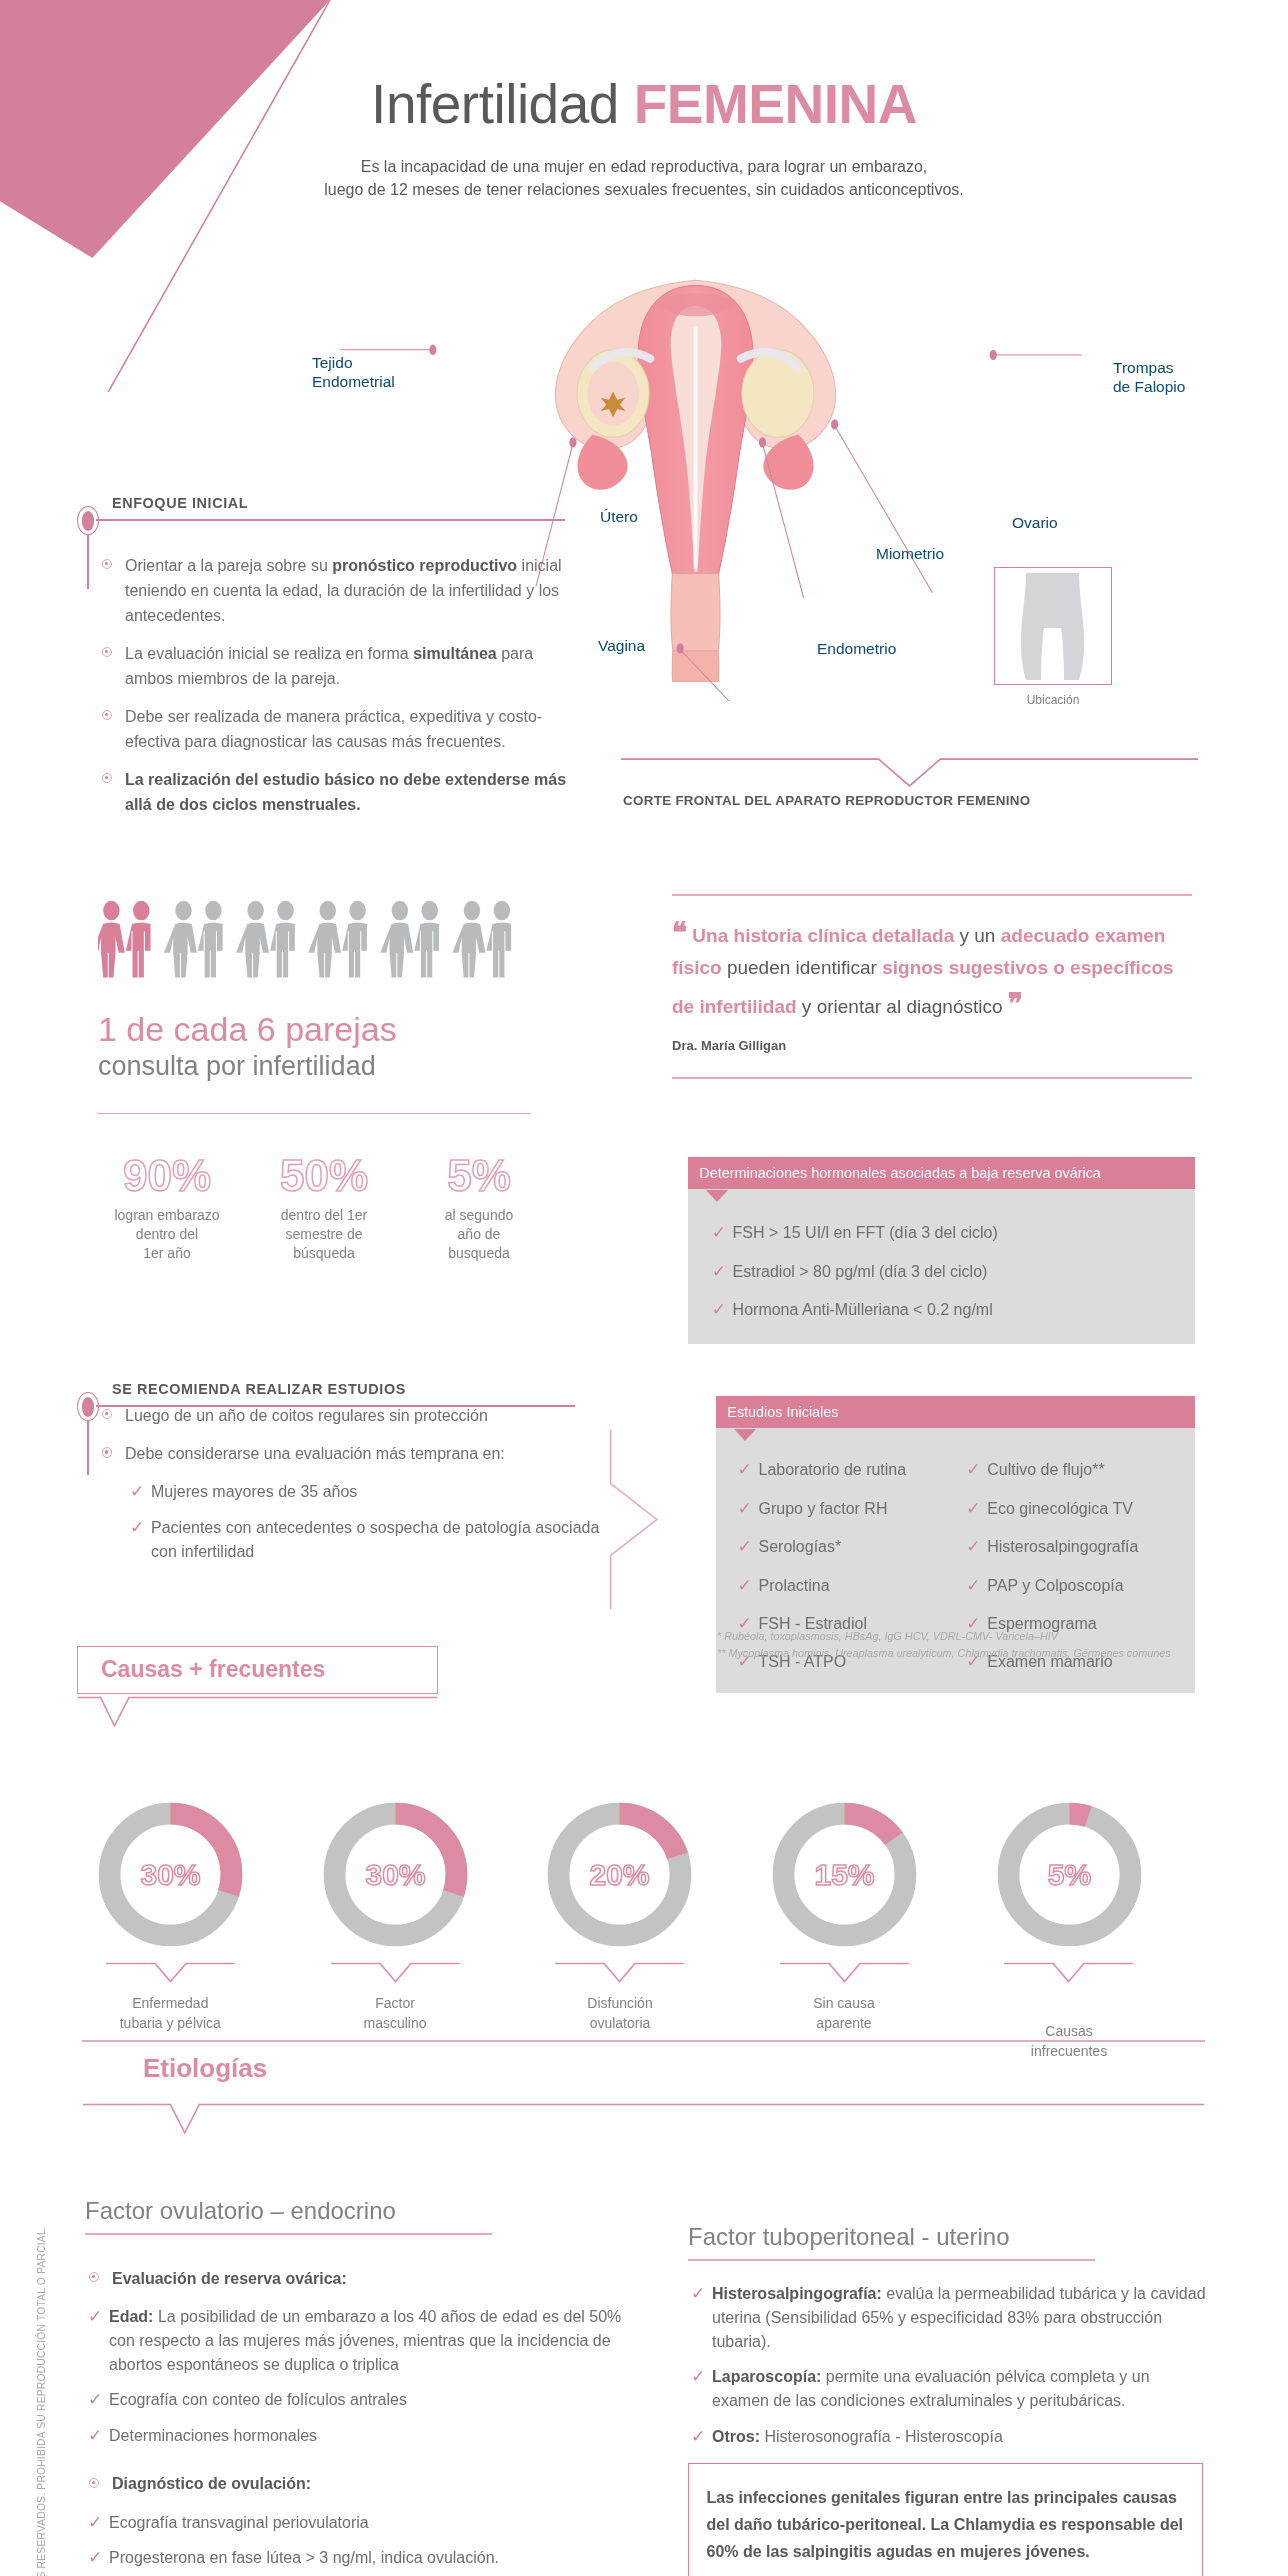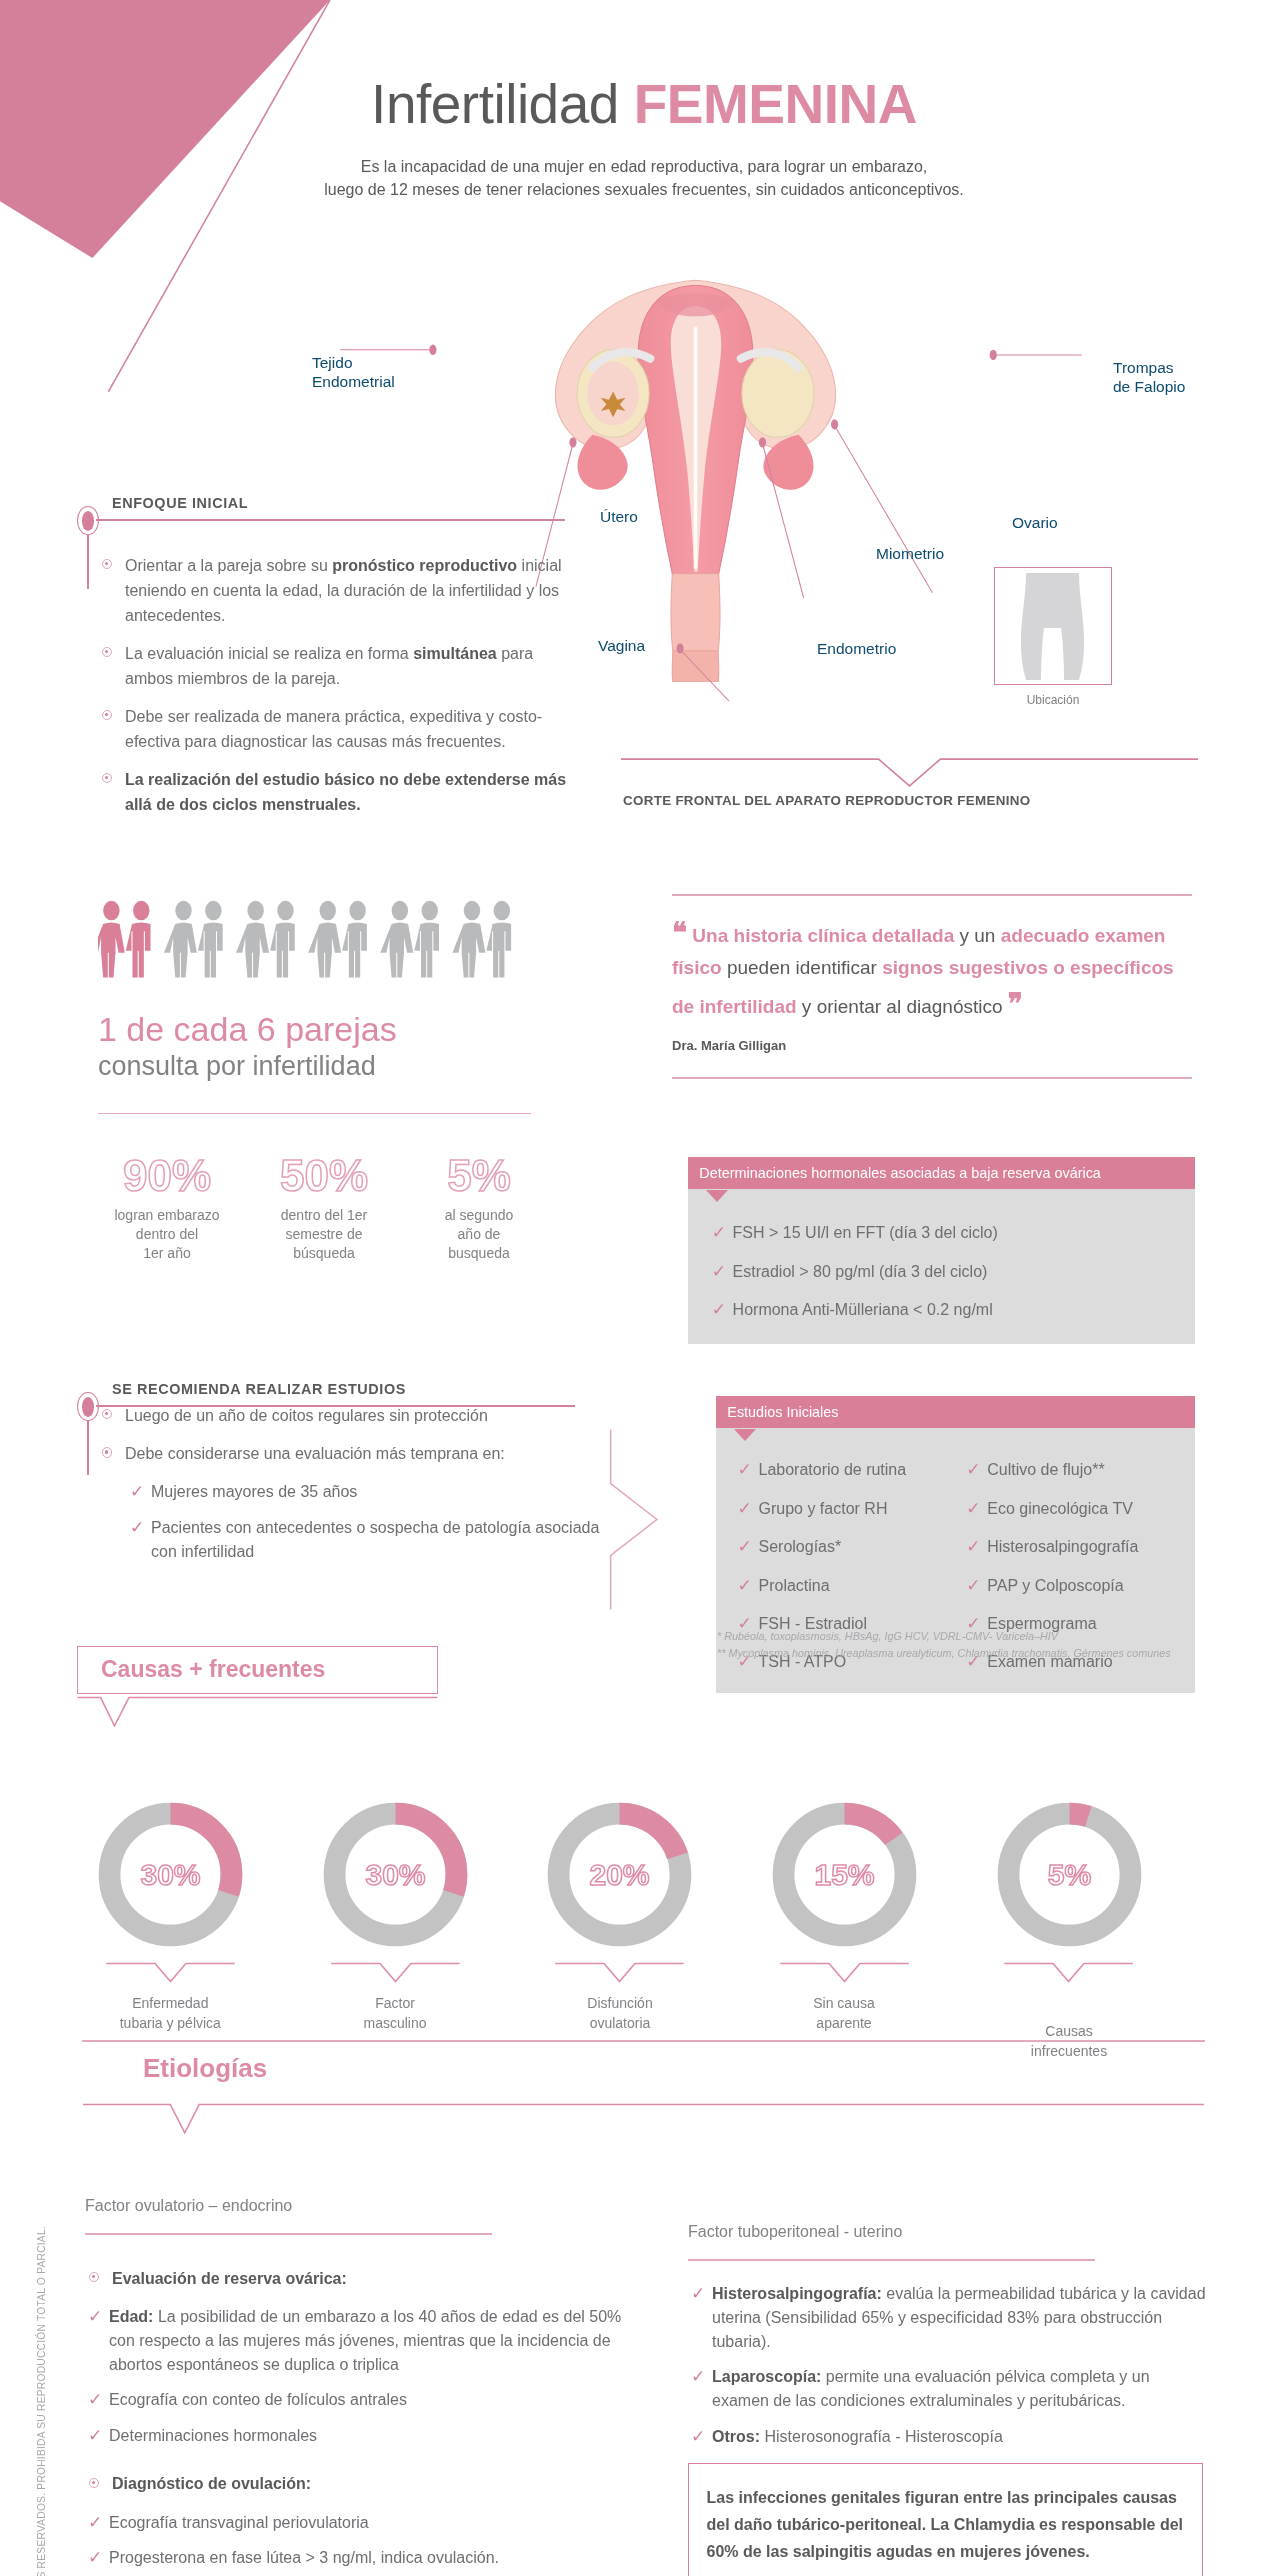--- a/index.html
+++ b/index.html
@@ -141,21 +141,21 @@
   .donut { position:absolute; width:155px; height:155px; }
   .donut-label { position:absolute; width:170px; text-align:center; font-size:14px; color:#808285; line-height:1.4; }
   .donut-notch { position:absolute; width:129px; height:21.6px; }
   .donut-pct {
     position:absolute; left:0; top:61px; width:155px; text-align:center;
     font-size:30px; font-weight:700; color:#fff; -webkit-text-stroke:1.5px #e08ba5;
     font-family:"Liberation Sans Narrow","Liberation Sans",sans-serif;
   }
 
   
-  .sub-head { position:absolute; font-size:16px; font-weight:300; color:#808285;
+  .sub-head { position:absolute; font-size:24px; font-weight:300; color:#808285;
               font-family:"Liberation Sans Narrow","Liberation Sans",sans-serif; }
   .sub-rule { position:absolute; height:1.5px; background:#e3a9bc; }
 
   #chlamydia-box {
     position:absolute; left:688px; top:2463px; width:515px;
     border:1.5px solid #d97f98; padding:19.6px 17.5px;
     font-size:16px; line-height:1.7; font-weight:700; color:#58595b;
     font-family:"Liberation Sans Narrow","Liberation Sans",sans-serif;
   }
 

